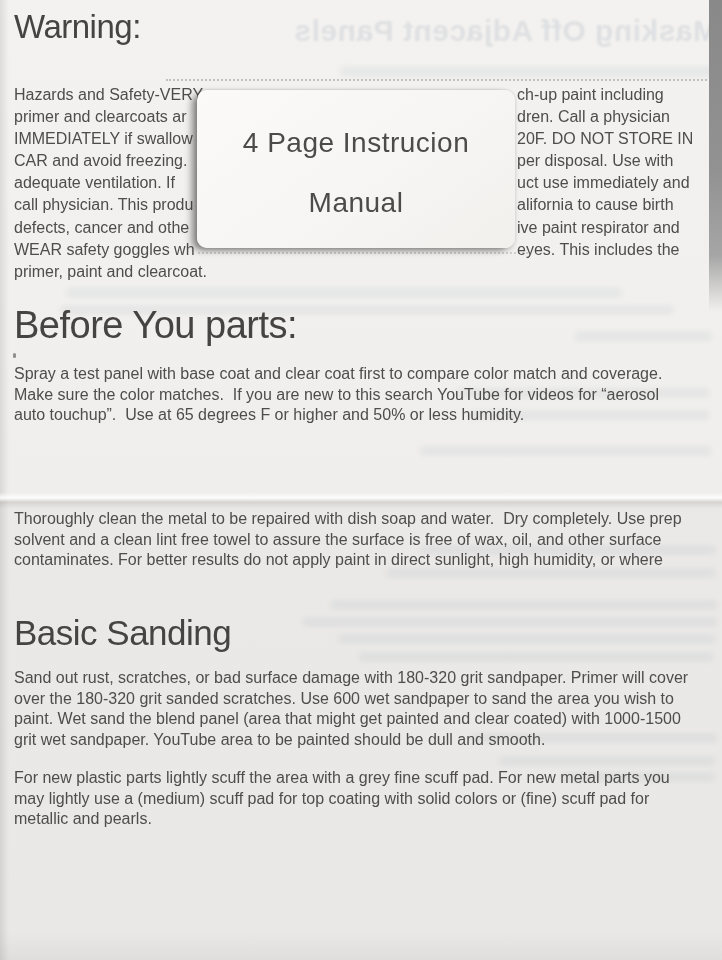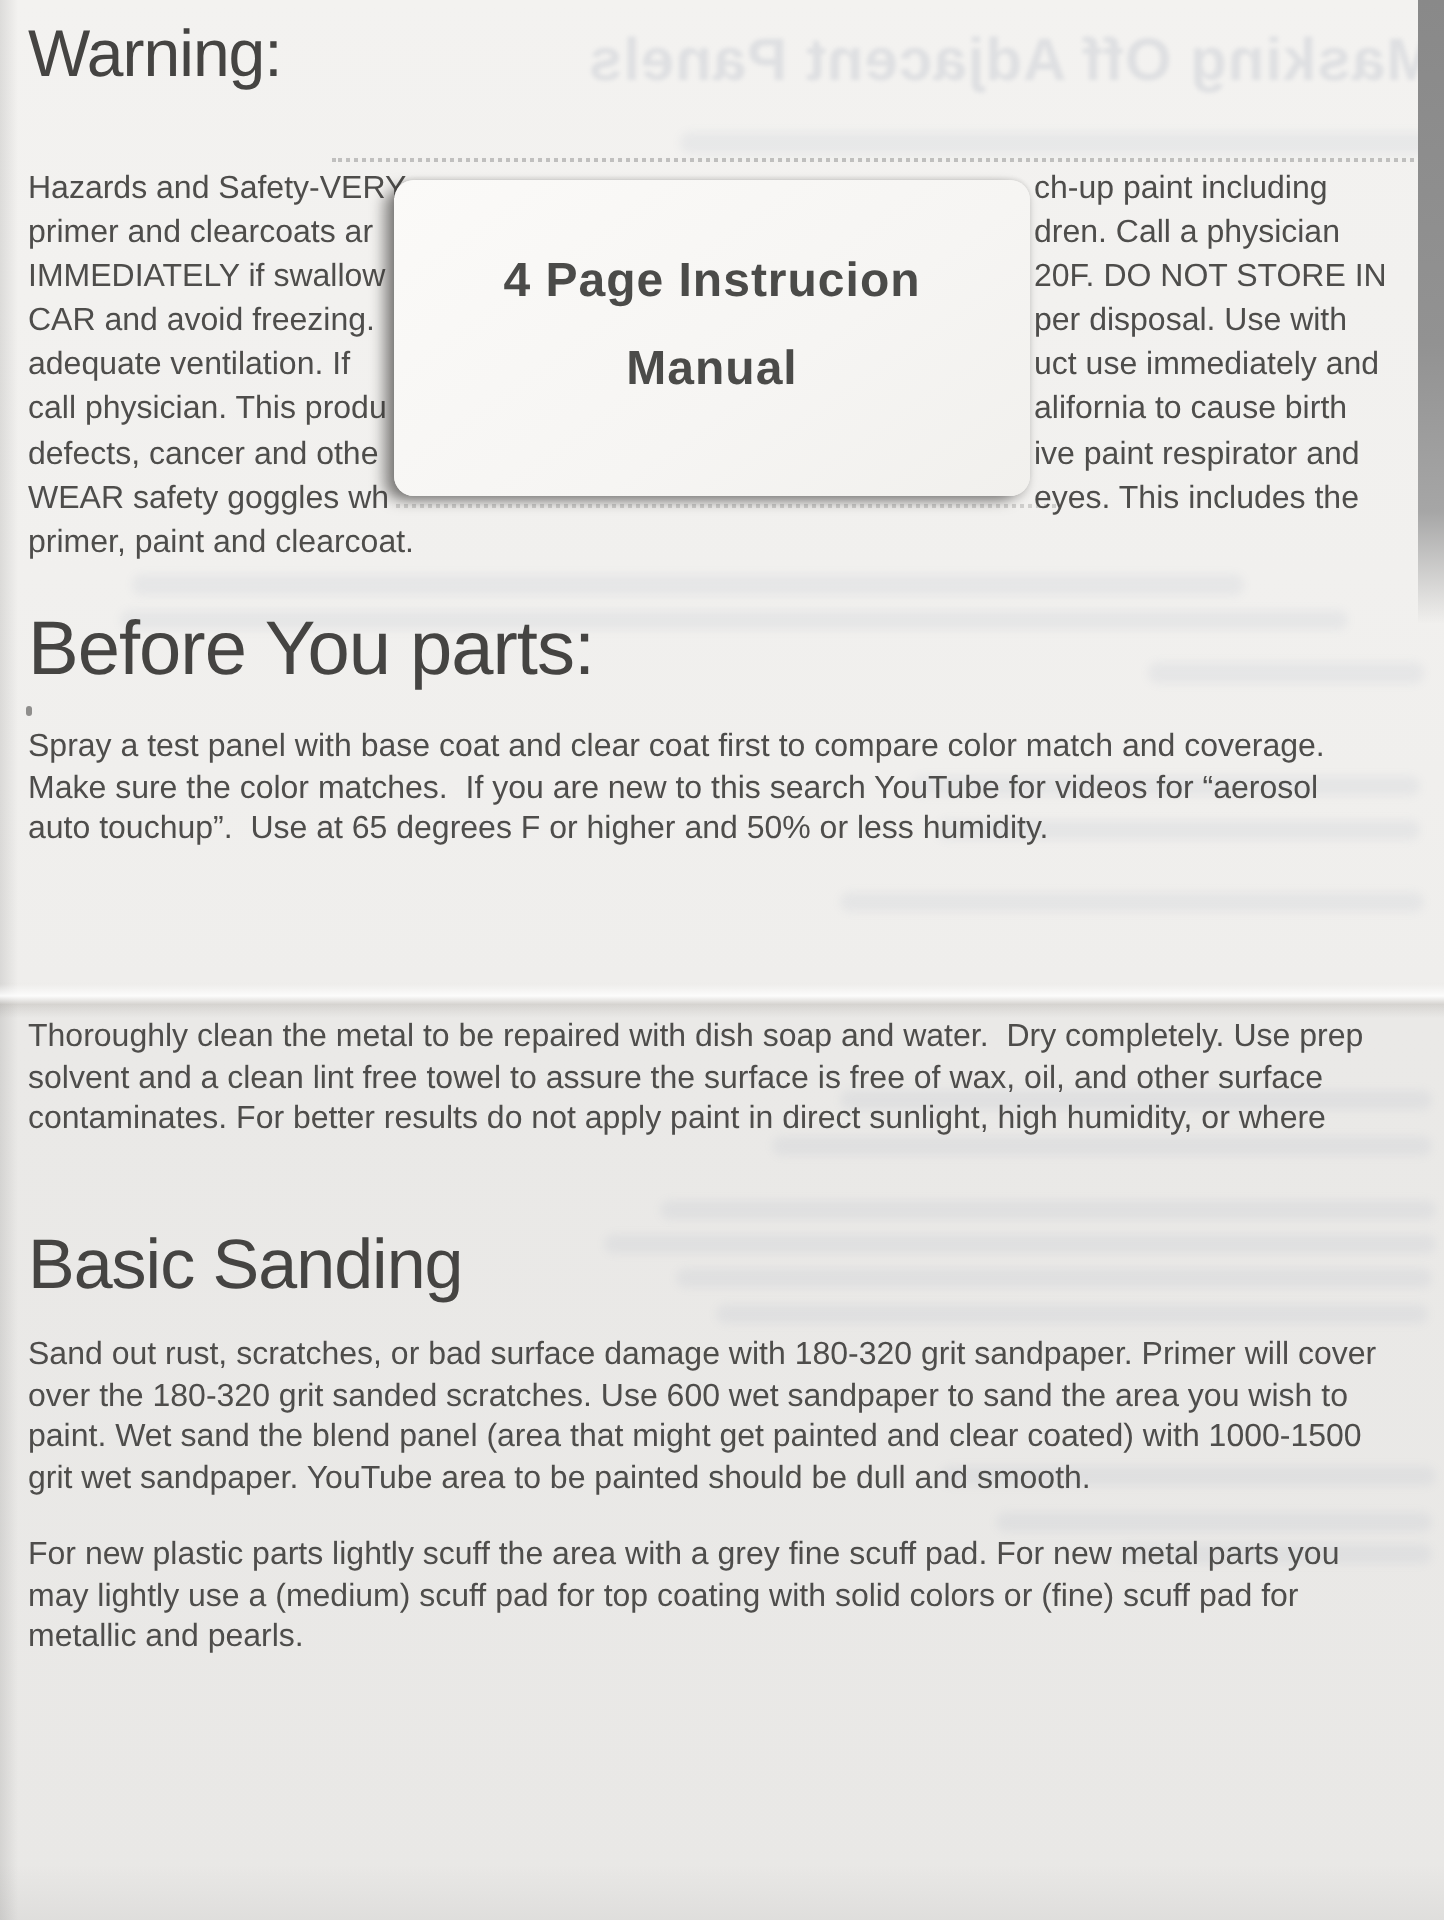--- a/index.html
+++ b/index.html
@@ -41,23 +41,23 @@
   .wline{position:relative;height:22.1px;white-space:pre;}
   .wl{position:absolute;left:0;}
   .wr{position:absolute;left:503px;}
   
   #sticker{
     position:absolute;left:197px;top:90px;width:318px;height:158px;z-index:5;
     background:linear-gradient(145deg,#fbfaf8 0%,#f6f5f3 60%,#f1f0ed 100%);
     border-radius:10px;text-align:center;
     box-shadow:-6px 3px 7px -1px rgba(50,48,45,.55),0 2px 4px rgba(0,0,0,.14),0 -1px 2px rgba(0,0,0,.08);
   }
-  .stk{font-size:24px;font-weight:700;color:#4b4b49;letter-spacing:.5px;white-space:nowrap;}
+  .stk{font-size:28px;font-weight:400;color:#4b4b49;letter-spacing:.5px;white-space:nowrap;}
   .stk1{margin-top:37px;}
-  .stk2{margin-top:16px;}
+  .stk2{margin-top:28px;}
   .perf{position:absolute;height:0;border-top:2px dotted rgba(110,110,110,.38);z-index:2;}
   #perf-top{left:166px;top:79px;width:556px;}
   #perf-bottom{left:198px;top:252px;width:330px;border-top:2px dotted rgba(120,120,120,.28);}
 </style>
 </head>
 <body>
 
 <div class="page">
 
   <div class="left-shadow"></div>

